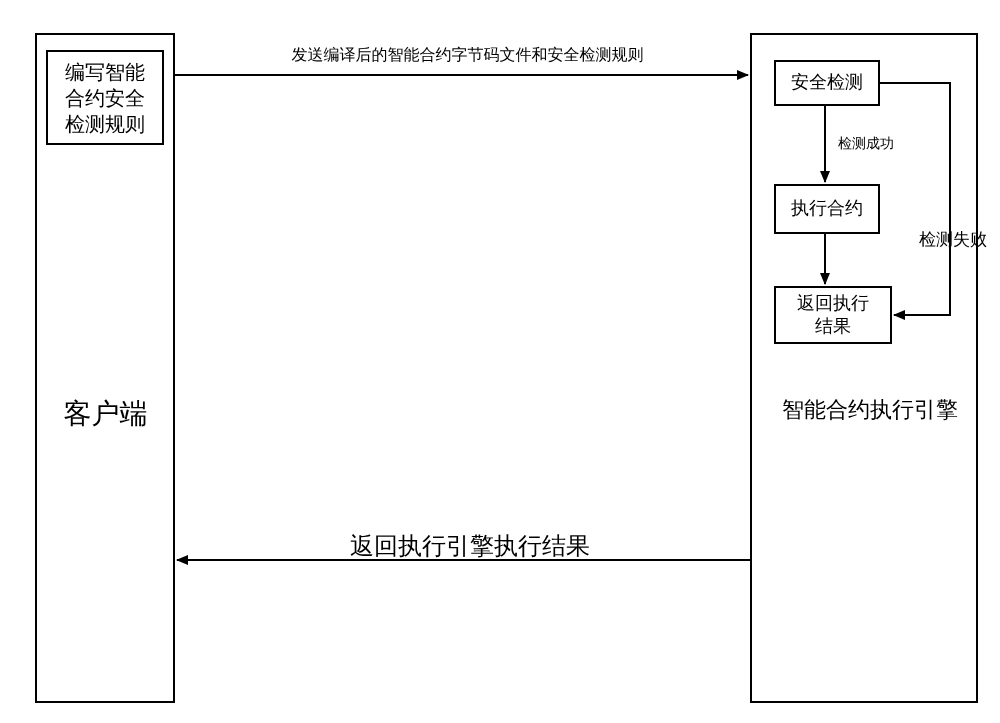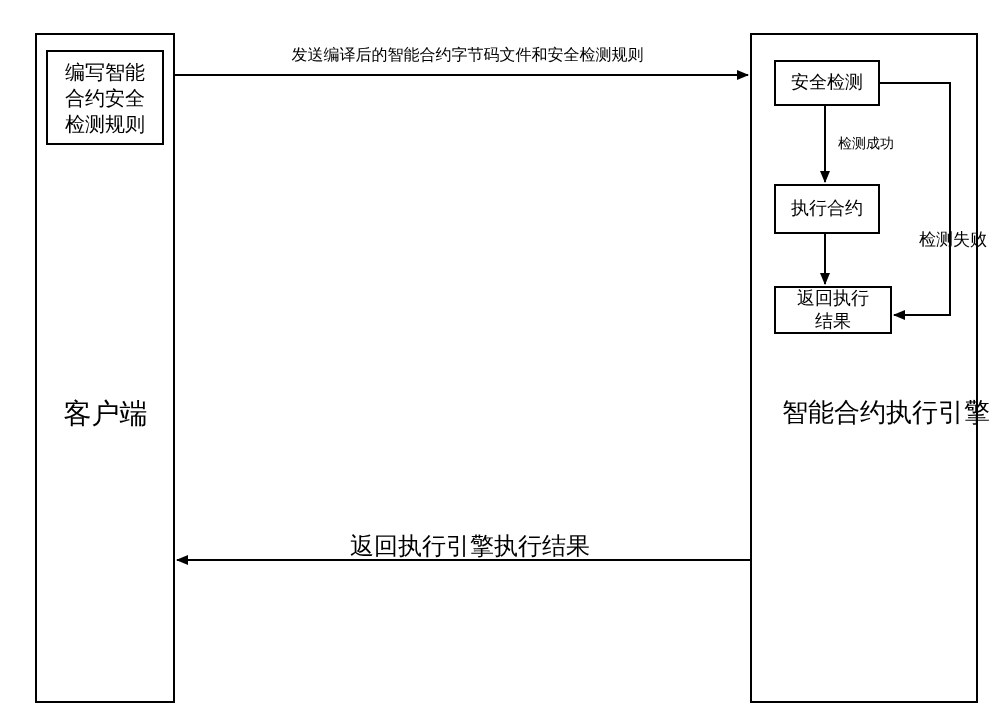--- a/index.html
+++ b/index.html
@@ -61,26 +61,26 @@
   </div>
 
   <div class="box" style="left:774px; top:184px; width:106px; height:50px;">
     <span>执行合约</span>
   </div>
 
   <div class="box" style="left:774px; top:60px; width:106px; height:46px;">
     <span>安全检测</span>
   </div>
 
-  <div class="box" style="left:774px; top:286px; width:118px; height:48px; white-space:pre-line;">
+  <div class="box" style="left:774px; top:286px; width:118px; height:58px; white-space:pre-line;">
     <span>返回执行
 结果</span>
   </div>
 
-  <div class="label" style="left:782px; top:395px; font-size:26px;">
+  <div class="label" style="left:782px; top:395px; font-size:22px;">
     <span>智能合约执行引擎</span>
   </div>
 
   <div class="label" style="left:838px; top:135px; font-size:14px;">
     <span>检测成功</span>
   </div>
 
   <div class="label" style="left:919px; top:180px; font-size:17px; writing-mode:horizontal-tb;margin-top:48px;">
     <span style="display:inline-block;">检测失败</span>
   </div>

